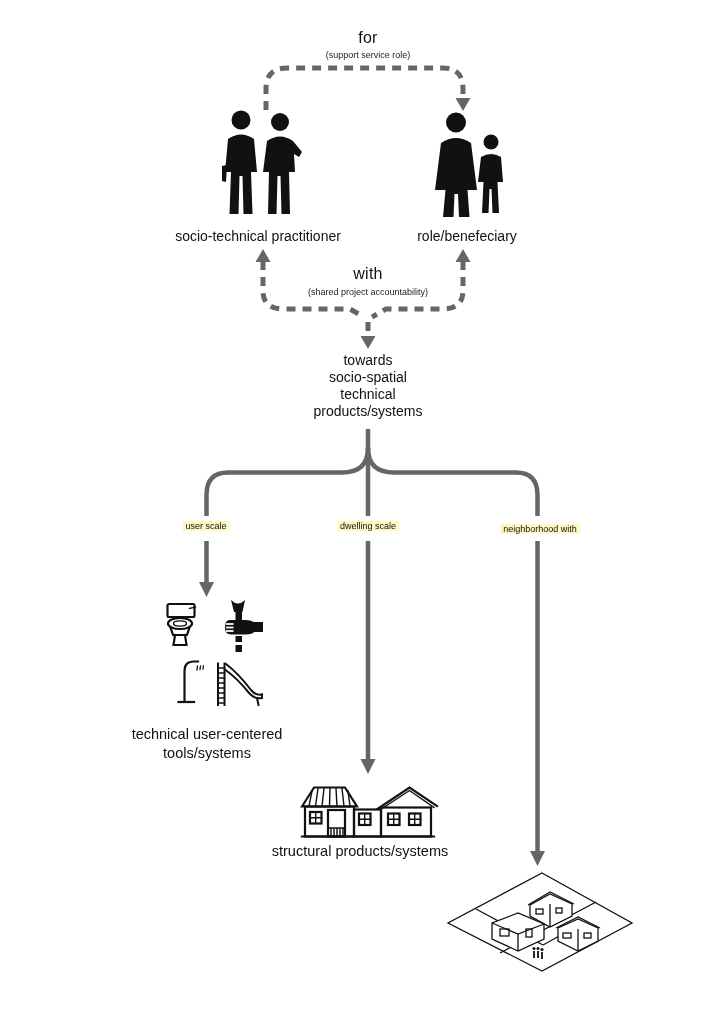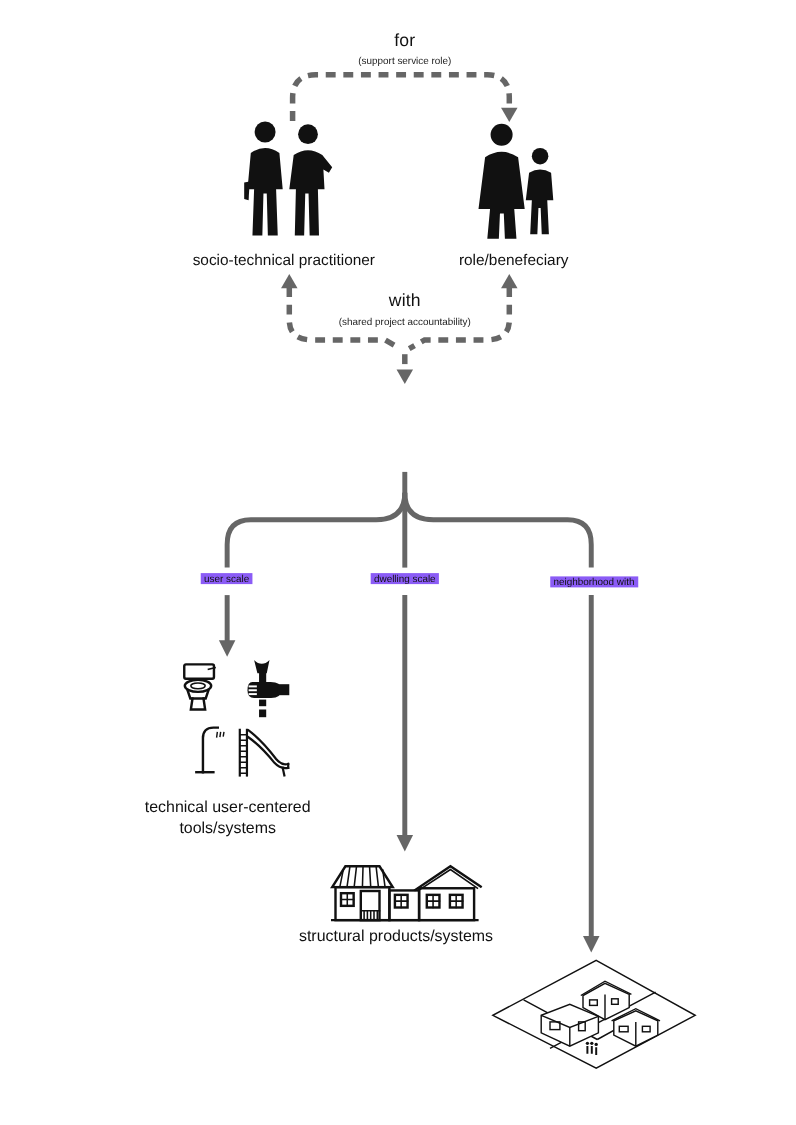--- a/index.html
+++ b/index.html
@@ -10,21 +10,21 @@
   svg{position:absolute;overflow:visible;}
   .layer{left:0;top:0;width:724px;height:1023px;}
   .dash path{stroke:var(--connector,#666);stroke-width:5;fill:none;stroke-dasharray:9 7;}
   .solid path{stroke:var(--connector,#666);stroke-width:4.5;fill:none;}
   .heads polygon{fill:var(--connector,#666);}
   .t{position:absolute;transform:translateX(-50%);text-align:center;white-space:nowrap;}
   .multiline{white-space:pre-line;}
   .big{font-size:16px;font-weight:500;letter-spacing:.2px;}
   .sub{font-size:9px;color:#222;}
   .mid{font-size:14px;}
-  .scale{font-size:9px;background:#8b5cf6;padding:0 3px;}
+  .scale{font-size:9px;background:#fef9c3;padding:0 3px;}
   .outcome{font-size:14.5px;line-height:19px;}
   .for-label{left:368px;top:29px;}
   .for-sub{left:368px;top:50px;}
   .prac-label{left:258px;top:228px;}
   .benef-label{left:467px;top:228px;}
   .with-label{left:368px;top:265px;}
   .with-sub{left:368px;top:287px;}
   .towards{left:368px;top:352px;font-size:14px;line-height:17px;}
   .scale-user{left:206px;top:521px;}
   .scale-dwelling{left:368px;top:521px;}
@@ -103,20 +103,24 @@
   <svg class="silhouette users" viewBox="0 0 82 114">
     <circle cx="28" cy="12.5" r="10"></circle>
     <path d="M13 33 Q28 23 43 33 L49 80 H39.5 L41.5 107 H31 L30 84 H26.5 L25.5 107 H15 L17.5 80 H7 Z"></path>
     <circle cx="63" cy="32" r="7.5"></circle>
     <path d="M53 47 Q63 41 73 47 L75 72 H69.5 L71 103 H64.5 L63.5 79 H61.5 L60.5 103 H54 L55.5 72 H50 Z"></path>
   </svg>
 
   <div class="t mid prac-label">socio-technical practitioner</div>
   <div class="t mid benef-label">role/benefeciary</div>
 
+  <div class="t towards multiline">towards
+socio-spatial
+technical
+products/systems</div>
 
   <div class="t scale scale-user">user scale</div>
   <div class="t scale scale-dwelling">dwelling scale</div>
   <div class="t scale scale-neigh">neighborhood with</div>
 
   <svg class="licon icon-toilet" viewBox="0 0 37 49">
     <rect x="4.5" y="2" width="27" height="13" rx="1.5"></rect>
     <line x1="26.5" y1="6.5" x2="32.5" y2="5" style="stroke-width:1.4"></line>
     <ellipse cx="17" cy="21.5" rx="12" ry="5.5"></ellipse>
     <ellipse cx="17" cy="21.5" rx="6.5" ry="2.6" style="stroke-width:1.4"></ellipse>

